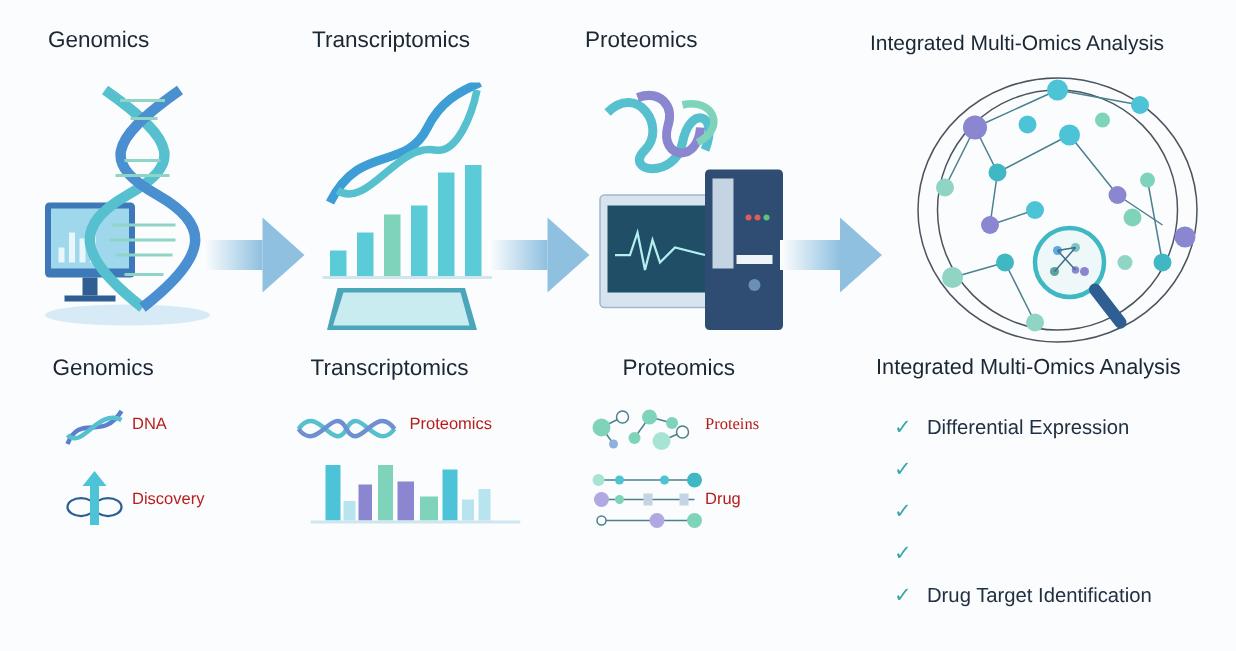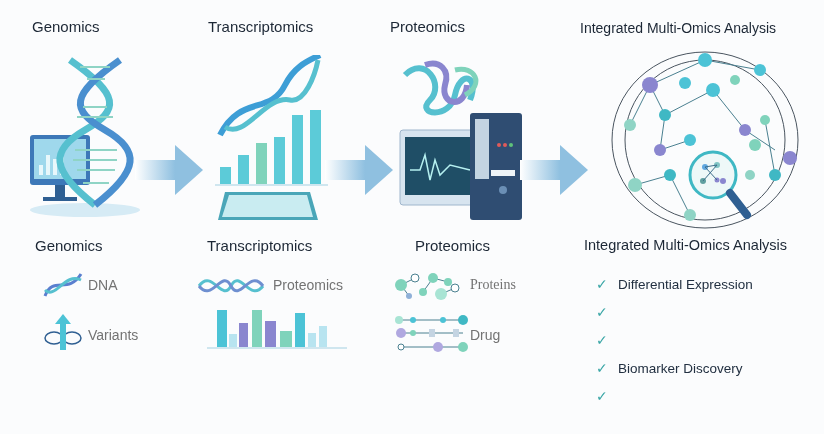--- a/index.html
+++ b/index.html
@@ -1,20 +1,20 @@
 <!DOCTYPE html>
 <html><head>
 <meta charset="utf-8">
 <style>
   html,body{margin:0;padding:0;}
   body{width:824px;height:434px;background:#fbfcfd;position:relative;overflow:hidden;font-family:"Liberation Sans","DejaVu Sans",sans-serif;color:#1e2a38;}
   .abs{position:absolute;}
   .title{font-size:15px;color:#1c2735;white-space:nowrap;}
   .sub{font-size:15px;color:#1c2735;white-space:nowrap;}
-  .lbl{font-size:14px;color:#737373;white-space:nowrap;}
+  .lbl{font-size:11px;color:#b91c1c;white-space:nowrap;}
   .check-item{display:flex;align-items:center;gap:8px;font-size:13.5px;color:#223041;height:28px;}
   .check{color:#3aa6a6;font-size:14px;width:14px;}
   svg{display:block;}
 </style>
 </head>
 <body>
 
 <div class="abs title" style="left:32px;top:18px;">Genomics</div>
 <div class="abs title" style="left:208px;top:18px;">Transcriptomics</div>
 <div class="abs title" style="left:390px;top:18px;">Proteomics</div>
@@ -176,21 +176,21 @@
 </div>
 <div class="abs lbl" style="left:88px;top:277px;">DNA</div>
 <div class="abs" style="left:43px;top:313px;">
   <svg width="40" height="38" viewBox="0 0 40 38">
       <ellipse cx="11" cy="25" rx="9" ry="6" stroke="#2f5f92" stroke-width="1.5" fill="none"></ellipse>
       <ellipse cx="29" cy="25" rx="9" ry="6" stroke="#2f5f92" stroke-width="1.5" fill="none"></ellipse>
       <rect x="17" y="10" width="6" height="27" fill="#4cc3d6"></rect>
       <polygon points="12,11 20,1 28,11" fill="#4cc3d6"></polygon>
     </svg>
 </div>
-<div class="abs lbl" style="left:88px;top:327px;">Variants</div>
+<div class="abs lbl" style="left:88px;top:327px;">Discovery</div>
 
 <div class="abs" style="left:197px;top:273px;">
   <svg width="68" height="26" viewBox="0 0 68 26">
       <path d="M2 13 C15 -5, 25 30, 34 13 C43 -5, 53 30, 66 13" stroke="#56c0cf" stroke-width="3" fill="none"></path>
       <path d="M2 13 C15 30, 25 -5, 34 13 C43 30, 53 -5, 66 13" stroke="#6e8fd0" stroke-width="3" fill="none"></path>
     </svg>
 </div>
 <div class="abs lbl" style="left:273px;top:277px;">Proteomics</div>
 <div class="abs" style="left:207px;top:308px;">
   <svg width="140" height="45" viewBox="0 0 140 45">
@@ -257,18 +257,18 @@
       <span>Differential Expression</span>
     </div>
   <div class="check-item">
       <span class="check">✓</span>
     </div>
   <div class="check-item">
       <span class="check">✓</span>
     </div>
   <div class="check-item">
       <span class="check">✓</span>
-      <span>Biomarker Discovery</span>
-    </div>
-  <div class="check-item">
-      <span class="check">✓</span>
+    </div>
+  <div class="check-item">
+      <span class="check">✓</span>
+      <span>Drug Target Identification</span>
     </div>
 </div>
 
 </body></html>

